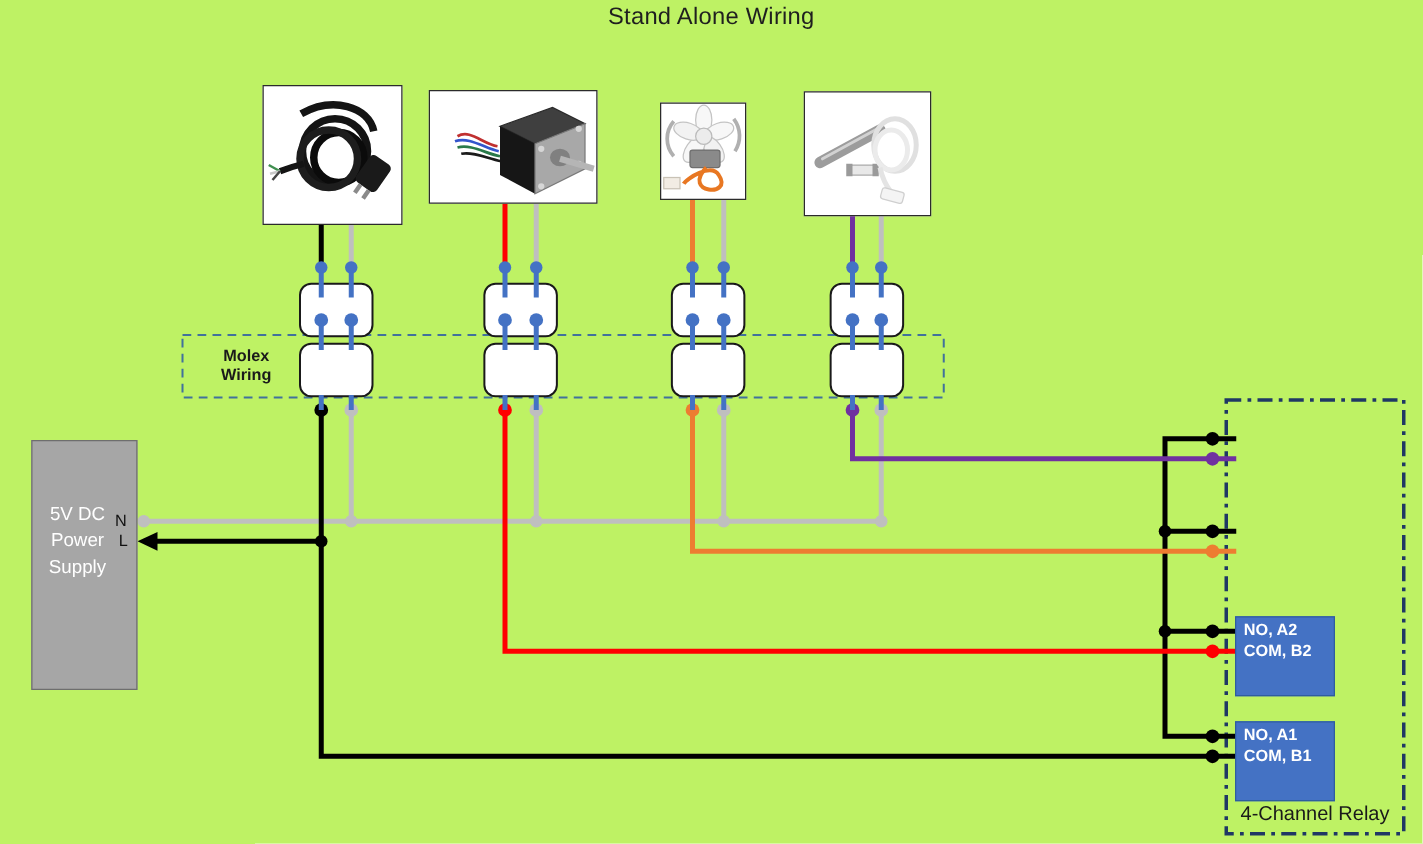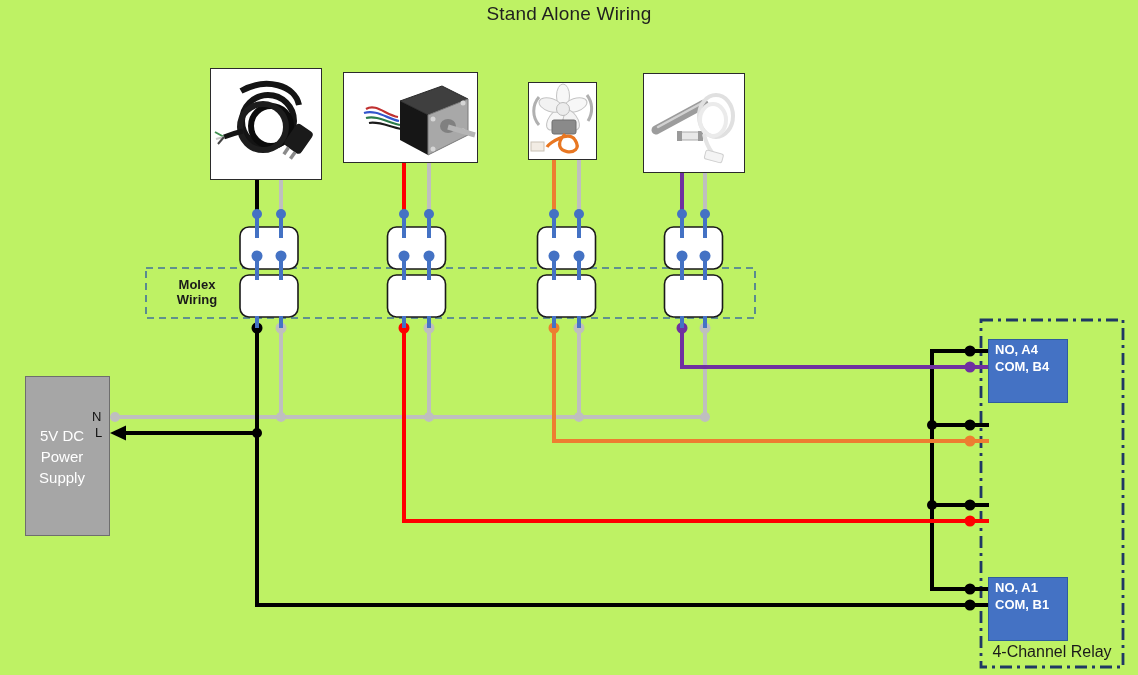--- a/index.html
+++ b/index.html
@@ -12,22 +12,22 @@
   .title{
     left:0;top:3px;width:1138px;text-align:center;
     font-size:19px;color:#1f1f1f;letter-spacing:.2px;
   }
   .comp-box{background:#fff;border:1px solid #2b2b2b;box-sizing:border-box;}
   .molex-label{
     left:158px;top:277px;width:78px;text-align:center;
     font-size:13px;line-height:15px;color:#1a1a1a;font-weight:bold;
   }
   .psu{
-    left:25px;top:352px;width:85px;height:160px;background:#A6A6A6;
-    border:1.5px solid #6e6e6e;box-sizing:border-box;margin-top:24px;
+    left:25px;top:352px;width:85px;height:200px;background:#A6A6A6;
+    border:1.5px solid #6e6e6e;box-sizing:border-box;
   }
   .psu-text{
     position:absolute;left:0;top:48px;width:72px;text-align:center;
     color:#fff;font-size:15px;line-height:21px;
   }
   .term{position:absolute;font-size:13px;color:#111;z-index:3;}
   .term-n{left:92px;top:409px;}
   .term-l{left:95px;top:425px;}
   .relay-ch{
     left:988px;width:80px;height:64px;background:#4472C4;
@@ -262,23 +262,23 @@
   <div class="ov psu">
     <div class="psu-text">
       <div>5V DC</div>
       <div>Power</div>
       <div>Supply</div>
     </div>
   </div>
   <div class="ov term term-n">N</div>
   <div class="ov term term-l">L</div>
 
-  <div class="ov relay-ch" style="top:339px;">
-    <span>NO, A4</span>
-    <span>COM, B4</span>
+  <div class="ov relay-ch" style="top:493px;">
+    <span>NO, A2</span>
+    <span>COM, B2</span>
   </div>
   <div class="ov relay-ch" style="top:577px;">
     <span>NO, A1</span>
     <span>COM, B1</span>
   </div>
 
   <div class="ov relay-label">4-Channel Relay</div>
 
 </div>
 

